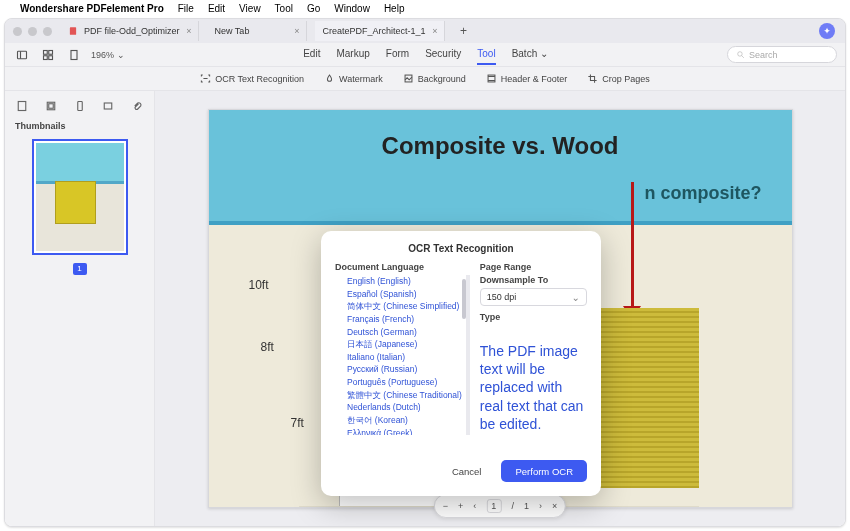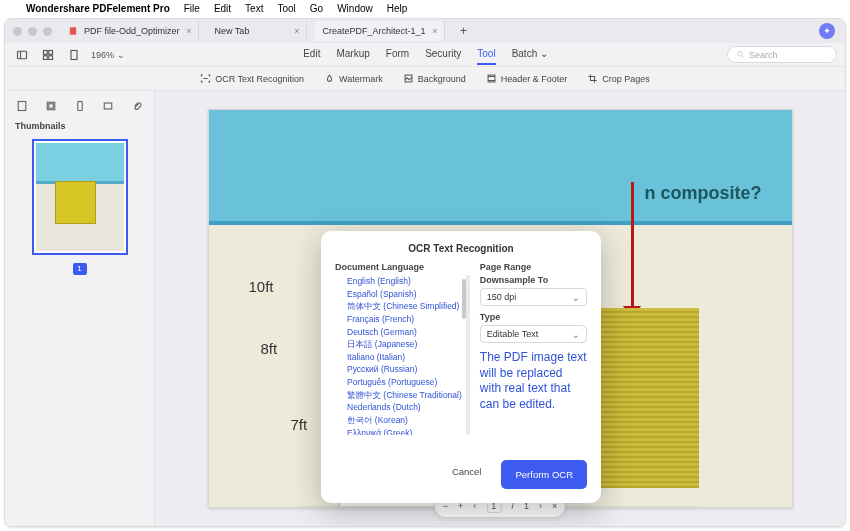--- a/index.html
+++ b/index.html
@@ -1,19 +1,19 @@
 <!DOCTYPE html>
 <html><head>
 <meta charset="utf-8">
 <style>
   * { box-sizing: border-box; margin: 0; padding: 0; font-family: -apple-system, BlinkMacSystemFont, "Segoe UI", Arial, sans-serif; }
   body { width: 850px; height: 531px; background: #fff; overflow: hidden; position: relative; }
 
   
-  .mac-menubar { height: 16px; display: flex; align-items: center; padding: 0 12px; font-size: 10px; color: #000; background: #fff; gap: 14px;}
+  .mac-menubar { height: 16px; display: flex; align-items: center; padding: 0 6px; font-size: 10px; color: #000; background: #fff; gap: 14px;}
   .mac-menubar .apple { font-size: 11px; }
   .mac-menubar .app-name { font-weight: 700; }
 
   
   .window { position: absolute; left: 4px; right: 4px; top: 18px; bottom: 4px; background: #f2f2f4; border-radius: 8px; border: 1px solid #dcdce0; box-shadow: 0 1px 2px rgba(0,0,0,.12); display: flex; flex-direction: column; overflow: hidden; }
 
   
   .titlebar { height: 24px; display: flex; align-items: center; padding: 0 8px; background: #e9e9ee; gap: 8px; position: relative; }
   .traffic { display: flex; gap: 6px; }
   .traffic span { width: 9px; height: 9px; border-radius: 50%; background: #c8c8cc; }
@@ -53,52 +53,52 @@
   .canvas { flex:1; background:#ededf1; display:flex; justify-content:center; padding: 18px; position:relative;}
   .page { width: 585px; background: linear-gradient(#69c2da 0 28%, #3fa0c4 28% 29%, #eeeada 29% 100%); border:1px solid #d7d7db; box-shadow: 0 1px 3px rgba(0,0,0,.15); position:relative; overflow:hidden;}
   .page h1 { font-size: 24px; font-weight:700; color:#222; text-align:center; padding-top: 22px;}
   .page .sub { position:absolute; right: 30px; top: 52px; font-size: 18px; font-weight:600; color:#1e5660; text-align:left;}
   .arrow-line{position:absolute; right:158px; top:72px; width:3px; height:128px; background:#b71818;}
   .arrow-head{position:absolute; right:151px; top:196px; width:0;height:0;border-left:9px solid transparent;border-right:9px solid transparent;border-top:14px solid #b71818;}
   .struct { position:absolute; left: 90px; top: 198px; width: 400px; height: 200px; }
   .struct .wall{position:absolute; right:0; top:0; width:170px; height:180px; background: repeating-linear-gradient(#cdbb3b 0 3px,#b8a52a 3px 5px);}
   .struct .floor{position:absolute; left:0; right:0; bottom:-10px; height:12px; background:#dfdbca; }
   .struct .porch{position:absolute; left:40px; bottom:0; width:200px; height:110px; background:#fff; border:1px solid #bbb;}
-  .dim{position:absolute; font-size:15px; color:#333;}
+  .dim{position:absolute; font-size:12px; color:#333;}
 
   
   .dialog { position:absolute; left: 316px; top: 140px; width: 280px; background:#fff; border-radius:10px; box-shadow: 0 8px 30px rgba(0,0,0,.25); padding: 12px 14px 14px; font-size:9px; color:#333;}
   .dialog h3 { text-align:center; font-size:10px; font-weight:700; margin-bottom:8px;}
   .dbody{ display:flex; gap:10px;}
   .dcol{ flex:1;}
   .dlabel{ font-size:9px; color:#444; margin-bottom:3px; font-weight:600;}
   .langbox { height: 160px; overflow:hidden; border-right:4px solid #e9e9ee; padding-right:4px; position:relative;}
   .langbox::after{content:"";position:absolute;right:0;top:4px;width:4px;height:40px;background:#c8c8d0;border-radius:2px;}
   .lang{ padding:1px 0 1px 12px; color:#2f52d6; font-size:8.5px; line-height:1.25; white-space:nowrap; overflow:hidden; text-overflow:ellipsis;}
   .sel { width:100%; height:18px; border:1px solid #d8d8de; border-radius:4px; padding:0 6px; font-size:9px; color:#333; background:#fff; display:flex; align-items:center; justify-content:space-between; margin-bottom:6px;}
   .sel::after{content:"⌄"; color:#888; font-size:10px;}
-  .hint{ font-size:12px; color:#2f52d6; line-height:1.3; margin-top:7px;}
+  .hint{ font-size:14px; color:#2f52d6; line-height:1.3; margin-top:20px;}
   .dactions{ display:flex; justify-content:flex-end; gap:8px; margin-top:25px;}
   .btn-plain{ height:22px; padding:0 12px; border-radius:5px; background:#fff; border:none; font-size:9.5px; color:#444;}
-  .btn-primary{ height:29px; padding:0 14px; border-radius:5px; background:#3d5af1; color:#fff; border:none; font-size:9.5px;}
+  .btn-primary{ height:22px; padding:0 14px; border-radius:5px; background:#3d5af1; color:#fff; border:none; font-size:9.5px;}
 
   
   .pagenav{position:absolute; left:50%; bottom:8px; transform:translateX(-50%); background:#fff; border:1px solid #dcdce0; height:24px; border-radius:12px; display:flex; align-items:center; padding:0 8px; gap:10px; box-shadow:0 1px 4px rgba(0,0,0,.1); font-size:9px; color:#555;}
   .pagenav span{ display:flex;align-items:center;justify-content:center;}
   .pagenav .pg{ border:1px solid #dcdce0; border-radius:3px; padding:1px 4px;}
 </style>
 </head>
 <body>
 
 <div class="mac-menubar">
   <span class="apple"></span>
   <span class="app-name">Wondershare PDFelement Pro</span>
   <span>File</span>
   <span>Edit</span>
-  <span>Text</span>
+  <span>View</span>
   <span>Tool</span>
   <span>Go</span>
   <span>Window</span>
   <span>Help</span>
 </div>
 
 <div class="window">
 
   <div class="titlebar">
     <div class="traffic">
@@ -234,20 +234,21 @@
       </div>
       <h4>Thumbnails</h4>
       <div class="thumb">
           <div class="img"></div>
         </div>
       <div class="pagenum">1</div>
     </div>
 
     <div class="canvas">
       <div class="page">
+        <h1>Composite vs. Wood</h1>
         <div class="sub">
           <br><span>n composite?</span>
         </div>
         <div class="arrow-line"></div>
         <div class="arrow-head"></div>
         <span class="dim" style="left:40px; top:168px;">10ft</span>
         <span class="dim" style="left:52px; top:230px;">8ft</span>
         <span class="dim" style="left:82px; top:306px;">7ft</span>
         <div class="struct">
           <div class="wall"></div>
@@ -290,23 +291,20 @@
 
           </div>
         </div>
         <div class="dcol">
           <div class="dlabel">Page Range</div>
           <div class="dlabel">Downsample To</div>
           <div class="sel">
               <span>150 dpi</span>
             </div>
           <div class="dlabel">Type</div>
-          <div class="sel">
-              <span>Editable Text</span>
-            </div>
           <div class="hint">The PDF image text will be replaced with real text that can be edited.</div>
         </div>
       </div>
       <div class="dactions">
         <button class="btn-plain">Cancel</button>
         <button class="btn-primary">Perform OCR</button>
       </div>
     </div>
 
   </div>

